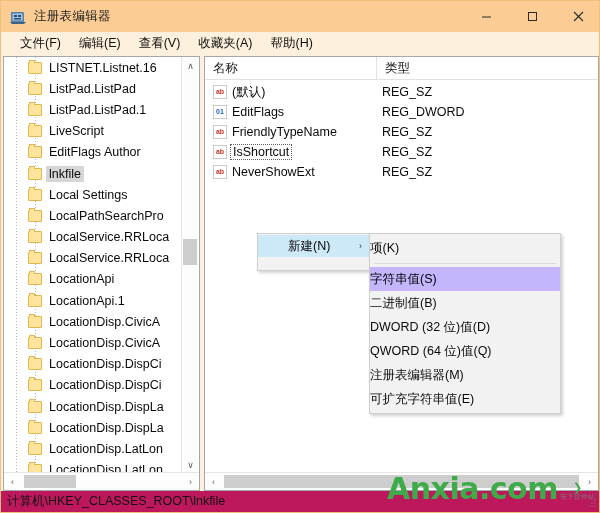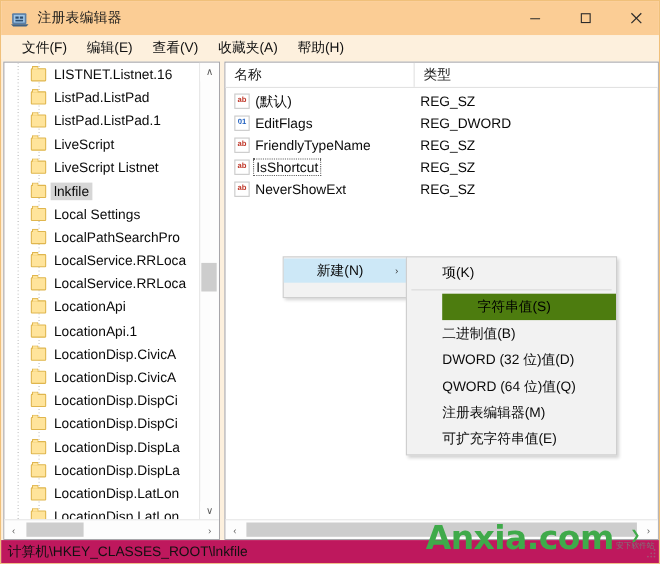--- a/index.html
+++ b/index.html
@@ -292,25 +292,24 @@
     border: 1px solid #cfcfcf;
     box-shadow: 2px 2px 3px rgba(0,0,0,.18);
     padding: 2px 0;
     z-index: 31;
   }
   .sub-item {
     height: 24px;
     display: flex;
     align-items: center;
     font-size: 12.5px;
-    padding-left: 32px;
     color: #0a0a0a;
     white-space: nowrap;
   }
-  .sub-item.hl { background: #4d7c0f; color: #000; margin-left: 32px; }
+  .sub-item.hl { background: #c4b5fd; color: #000; }
   .sub-sep {
     height: 1px;
     background: #dadada;
     margin: 3px 4px 3px 4px;
   }
 
   
   .statusbar {
     position: absolute;
     left: 0; bottom: 0;
@@ -442,21 +441,21 @@
             <span class="tree-label">ListPad.ListPad.1</span>
           </div>
           <div class="tree-row">
             <span class="chev">›</span>
             <span class="folder"></span>
             <span class="tree-label">LiveScript</span>
           </div>
           <div class="tree-row">
             <span class="chev">›</span>
             <span class="folder"></span>
-            <span class="tree-label">LiveScript Listnet</span>
+            <span class="tree-label">EditFlags Author</span>
           </div>
           <div class="tree-row selected">
             <span class="chev">›</span>
             <span class="folder"></span>
             <span class="tree-label">lnkfile</span>
           </div>
           <div class="tree-row">
             <span class="chev">›</span>
             <span class="folder"></span>
             <span class="tree-label">Local Settings</span>

